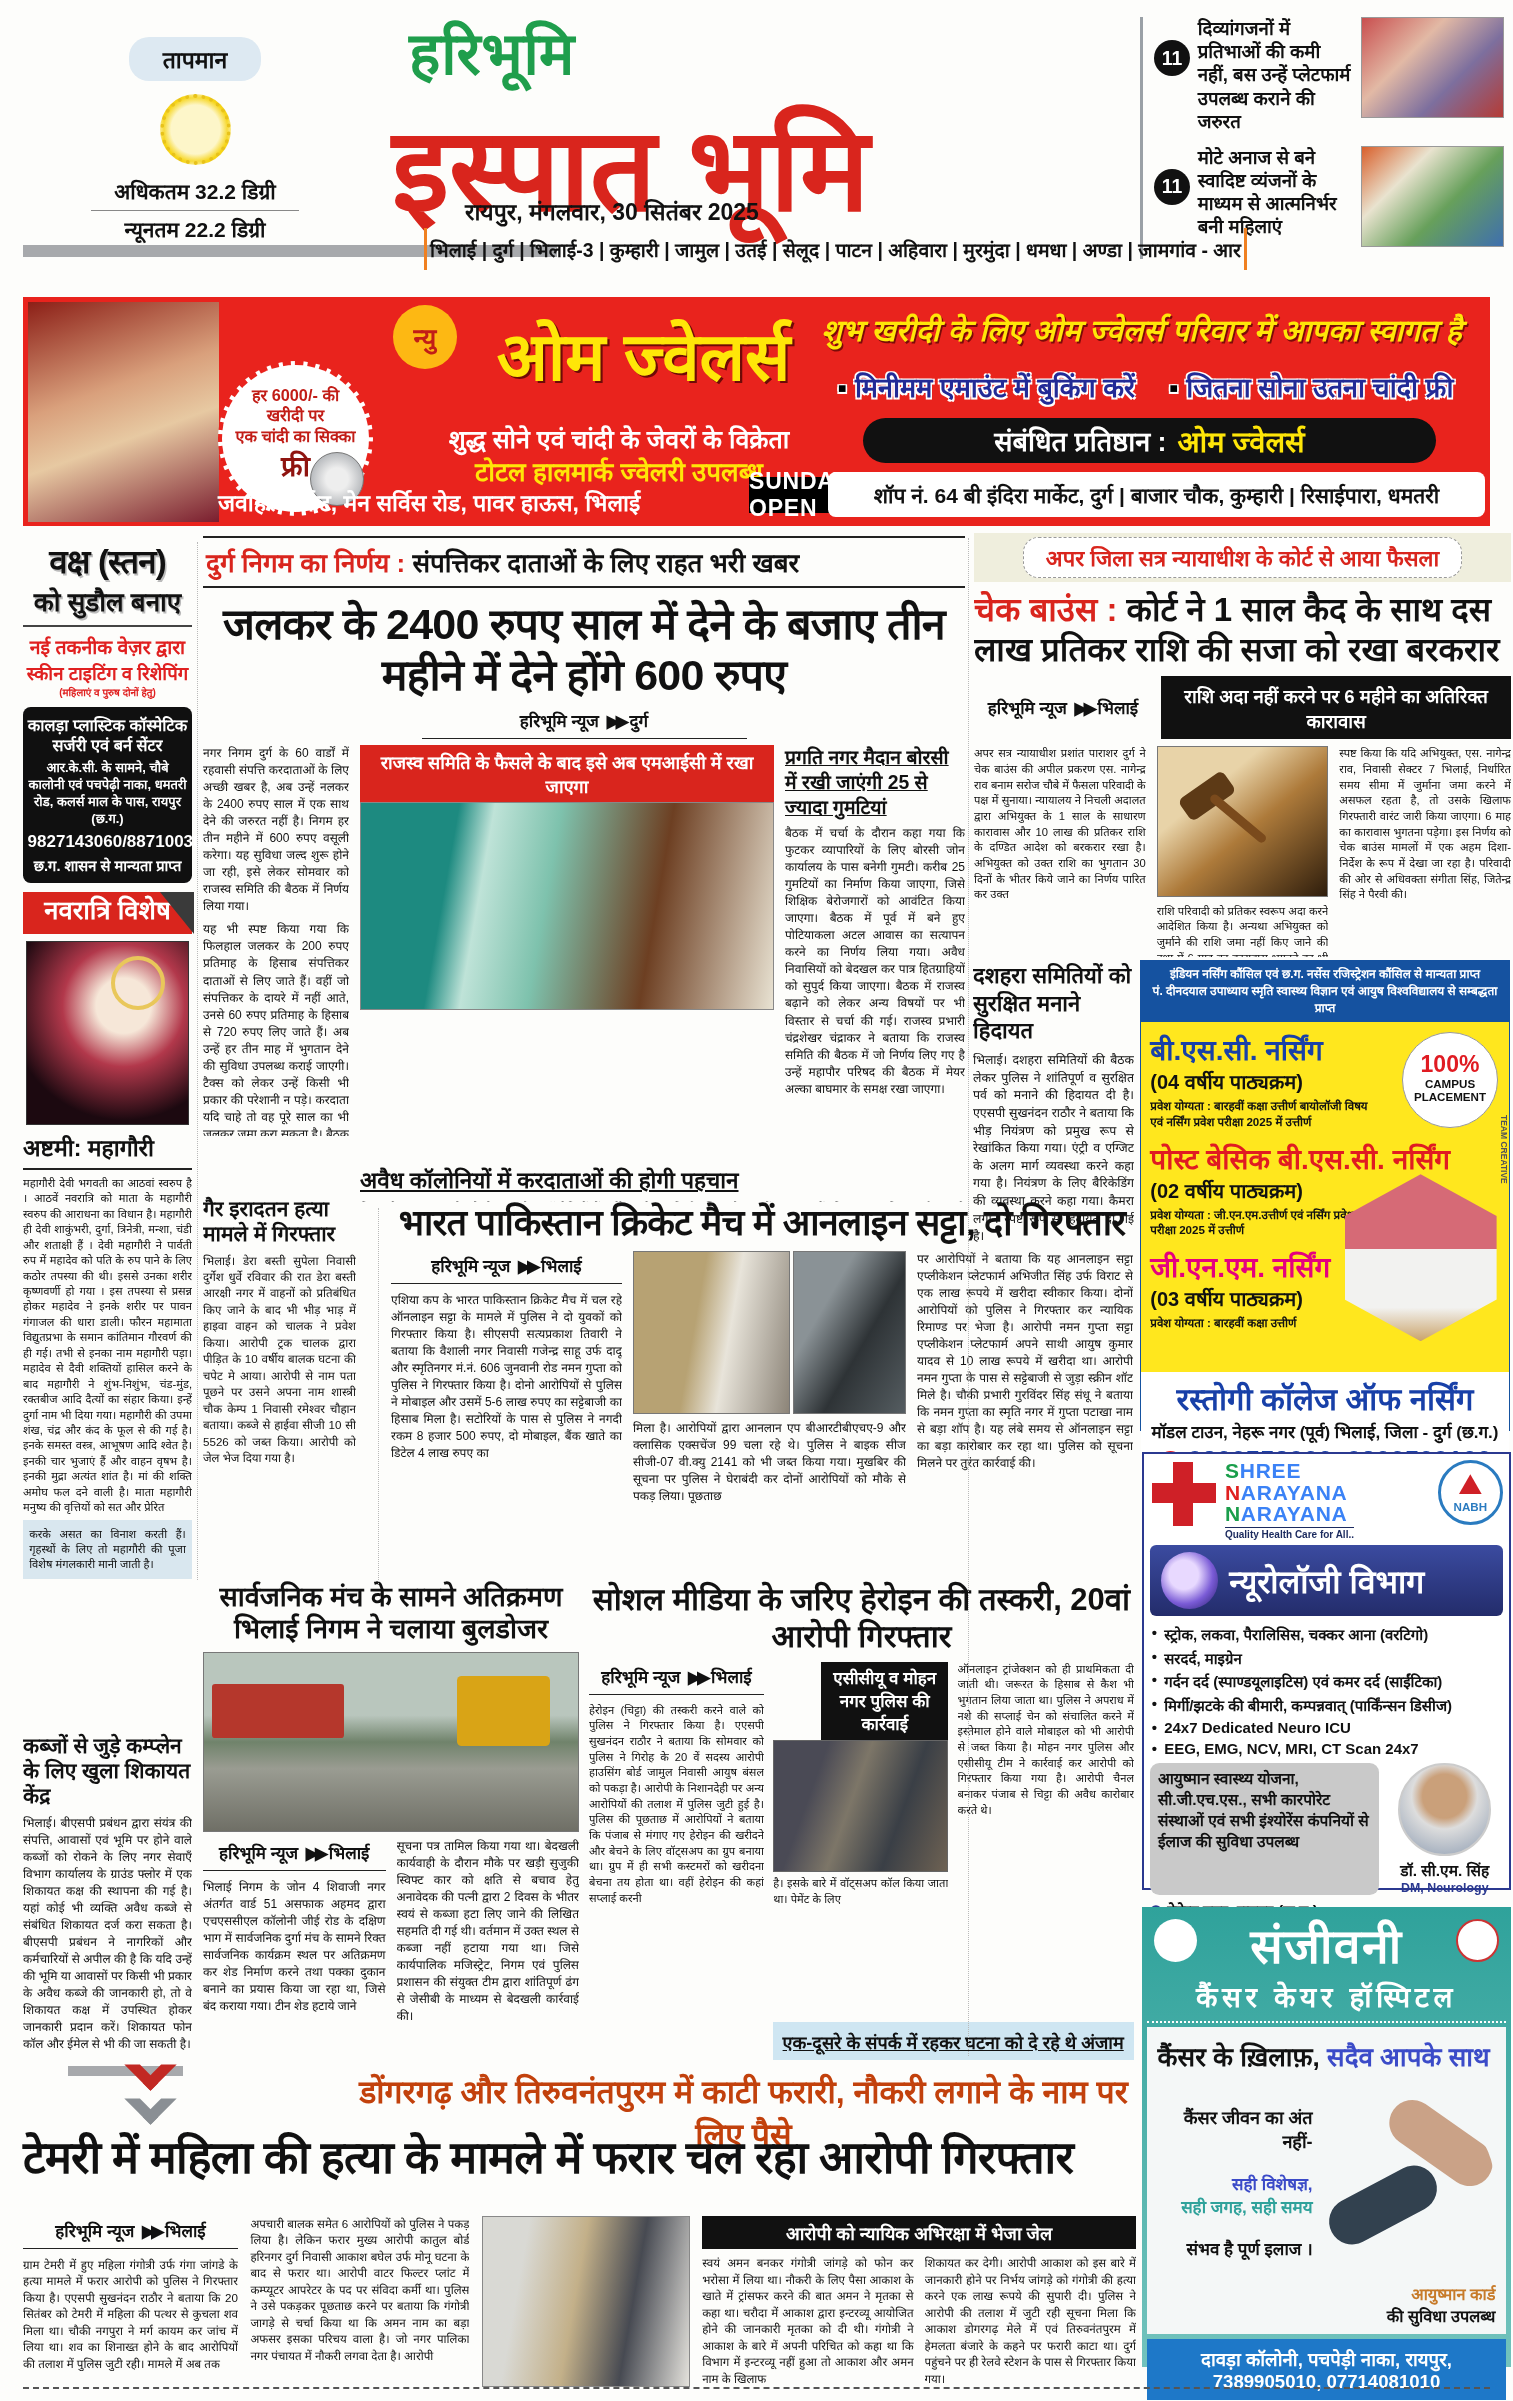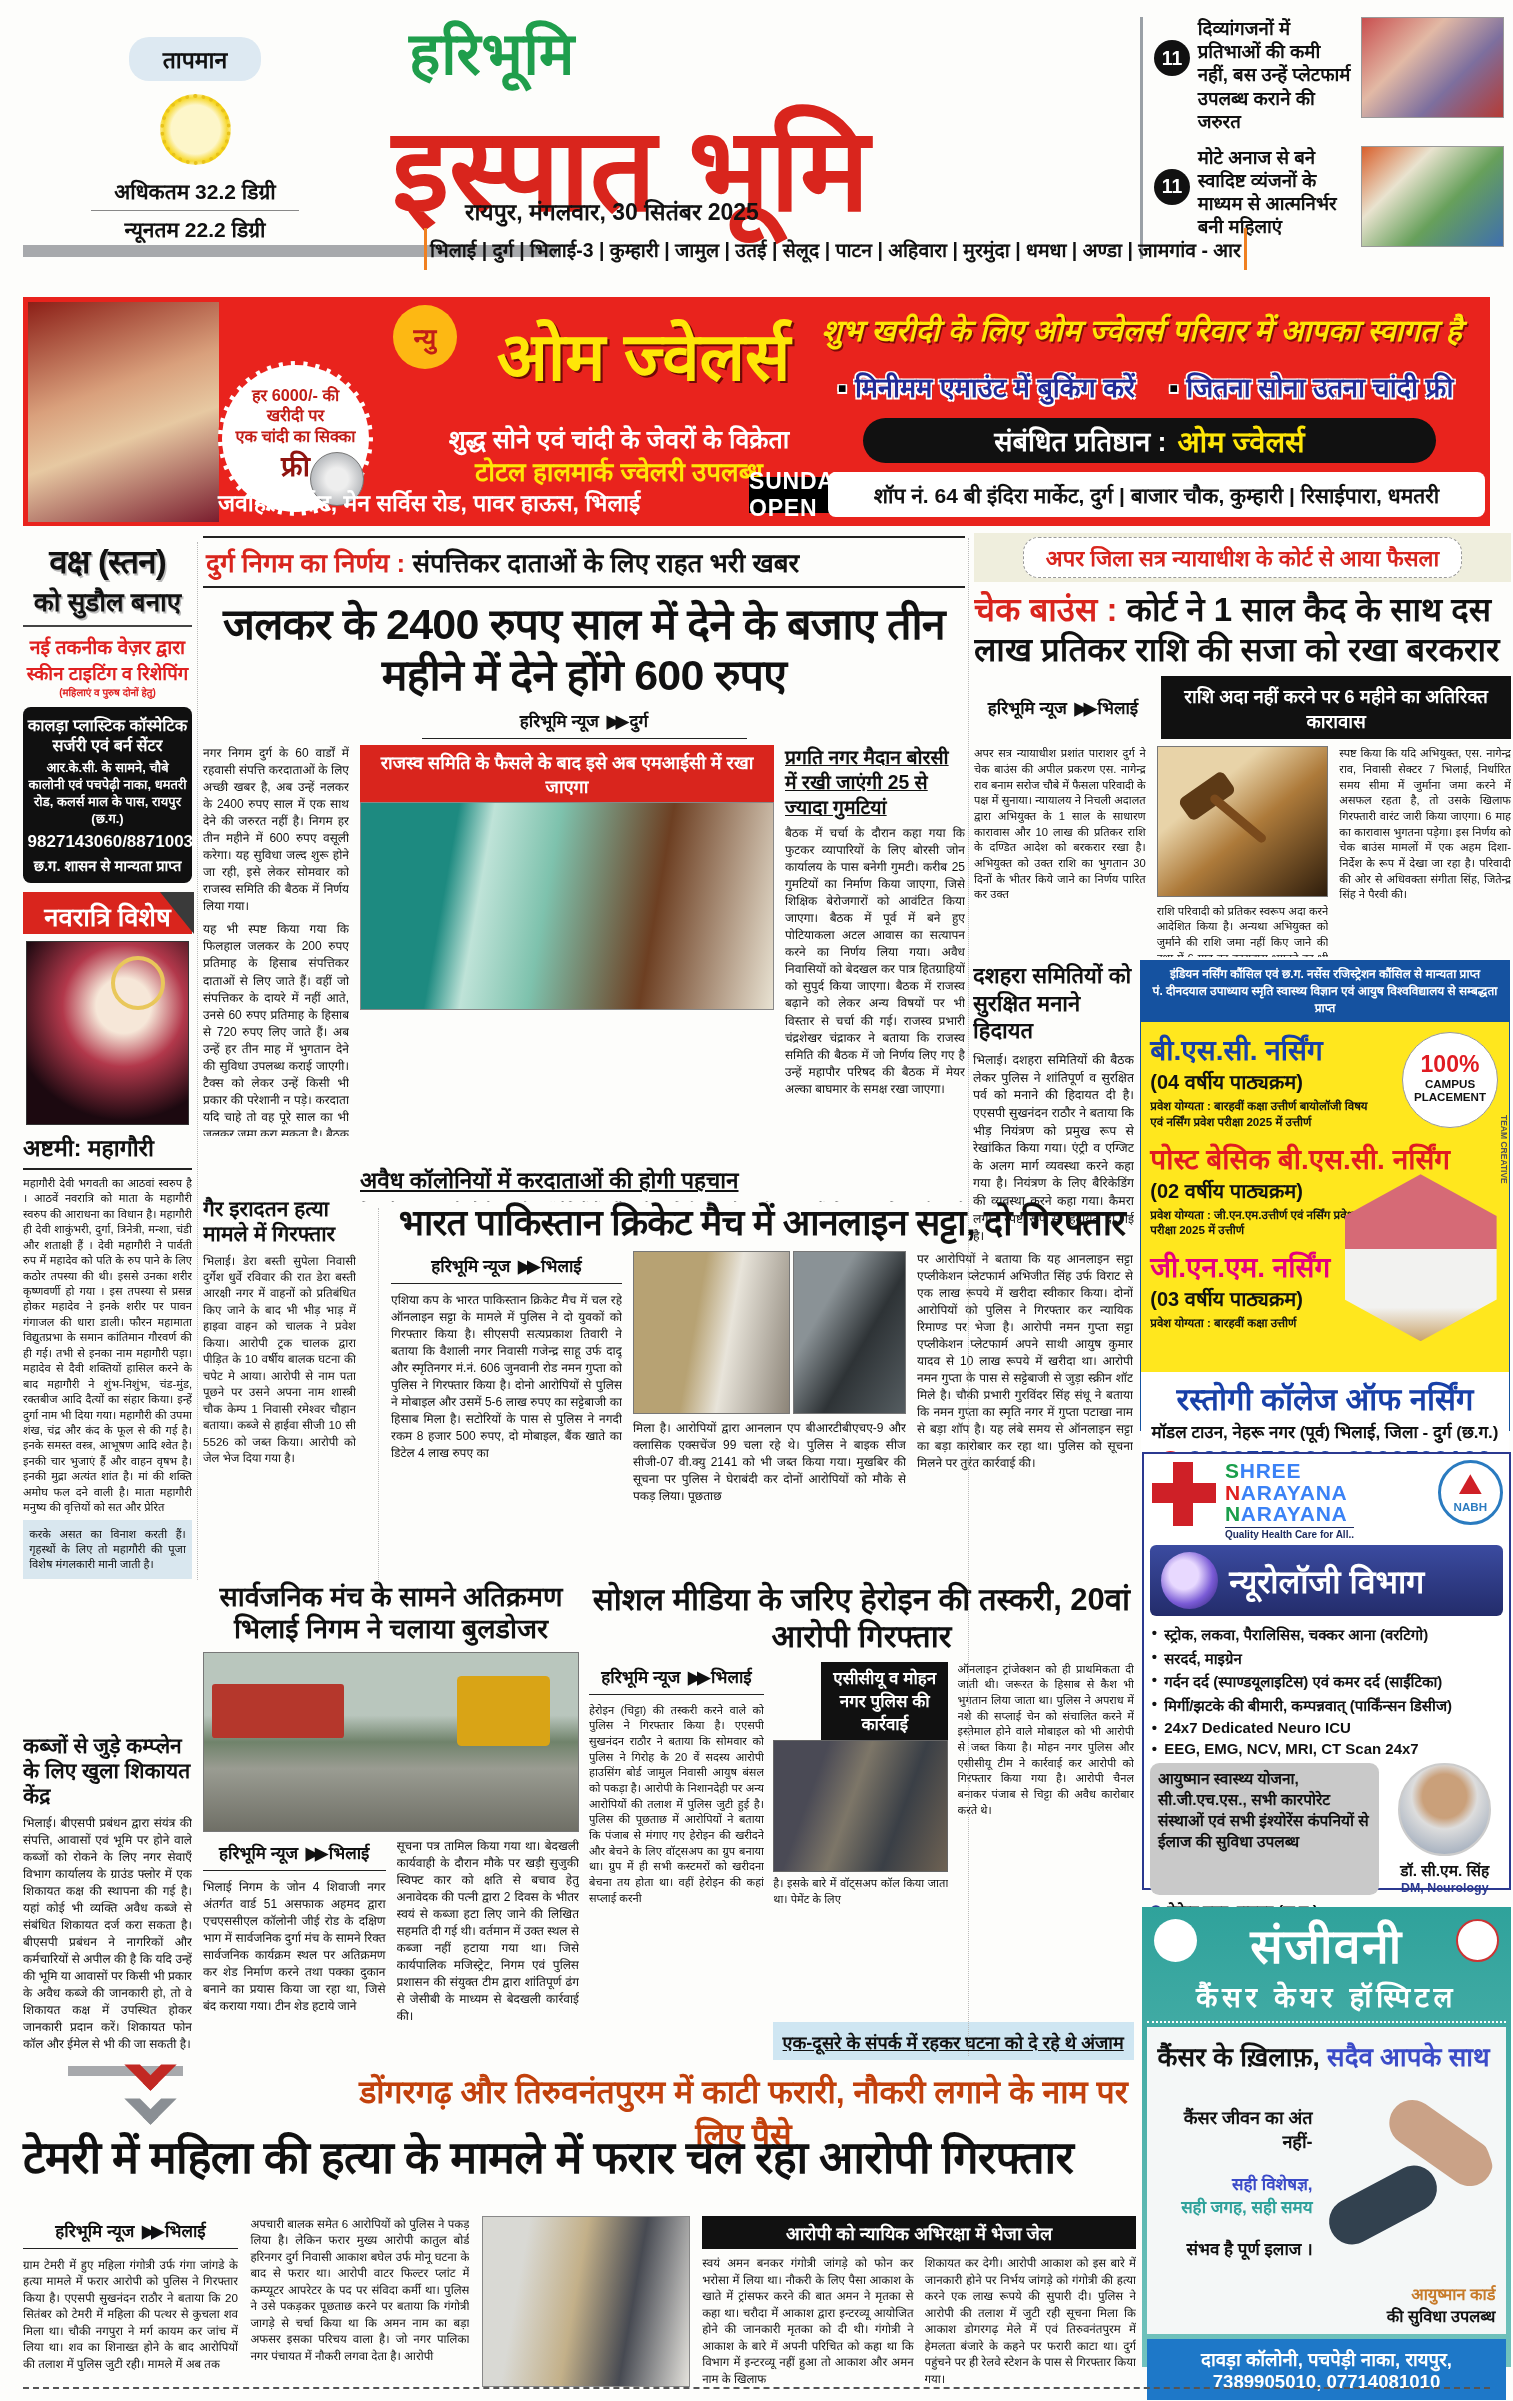--- a/index.html
+++ b/index.html
@@ -81,21 +81,21 @@
   .vk4 { font-size:18.6px; font-weight:900; color:#e02020; }
   .vk5 { font-size:10px; font-weight:700; color:#e02020; }
   .vk-box { margin-top:7.7px; background:#101010; color:#fff; border-radius:7.7px; padding:7.7px 4.6px; }
   .vkb1 { font-size:16.3px; font-weight:800; line-height:1.25; }
   .vkb2 { font-size:13px; font-weight:700; line-height:1.3; margin-top:4.6px; }
   .vkb3 { font-size:17px; font-weight:800; margin-top:4.6px; }
   .vkb4 { font-size:14.7px; font-weight:800; margin-top:3.1px; }
 
   
   .navratri { left:23px; top:892px; width:169px; height:42px; background:#d9251d; color:#fff;
-              font-size:25.6px; font-weight:800; display:flex; align-items:flex-end; justify-content:center; }
+              font-size:25.6px; font-weight:800; display:flex; align-items:flex-start; justify-content:center; }
   .nv-fold { position:absolute; right:-1.5px; top:0; width:0; height:0;
              border-top:42px solid #3a3a3a; border-left:34px solid transparent; }
   .goddess { left:26px; top:941px; width:163px; height:184px; background:
              radial-gradient(circle at 60% 35%, #f6e7d8 0 18%, #b2384b 40%, #1c0910 75%); border:1.5px solid #333; }
   .halo { position:absolute; left:84px; top:14px; width:54px; height:54px; border-radius:50%;
           border:4.6px solid #e9c75a; }
   .maha { left:23px; top:1131px; width:169px; height:600px; }
   .maha-title { font-size:23px; font-weight:900; border-bottom:2.3px solid #222; padding-bottom:4.6px; margin-bottom:6.2px; }
   .maha-body { font-size:11.2px; line-height:1.38; }
   .maha-end { background:#d9e7ef; padding:6.2px; font-size:11.2px; line-height:1.38; margin-top:4.6px; }

